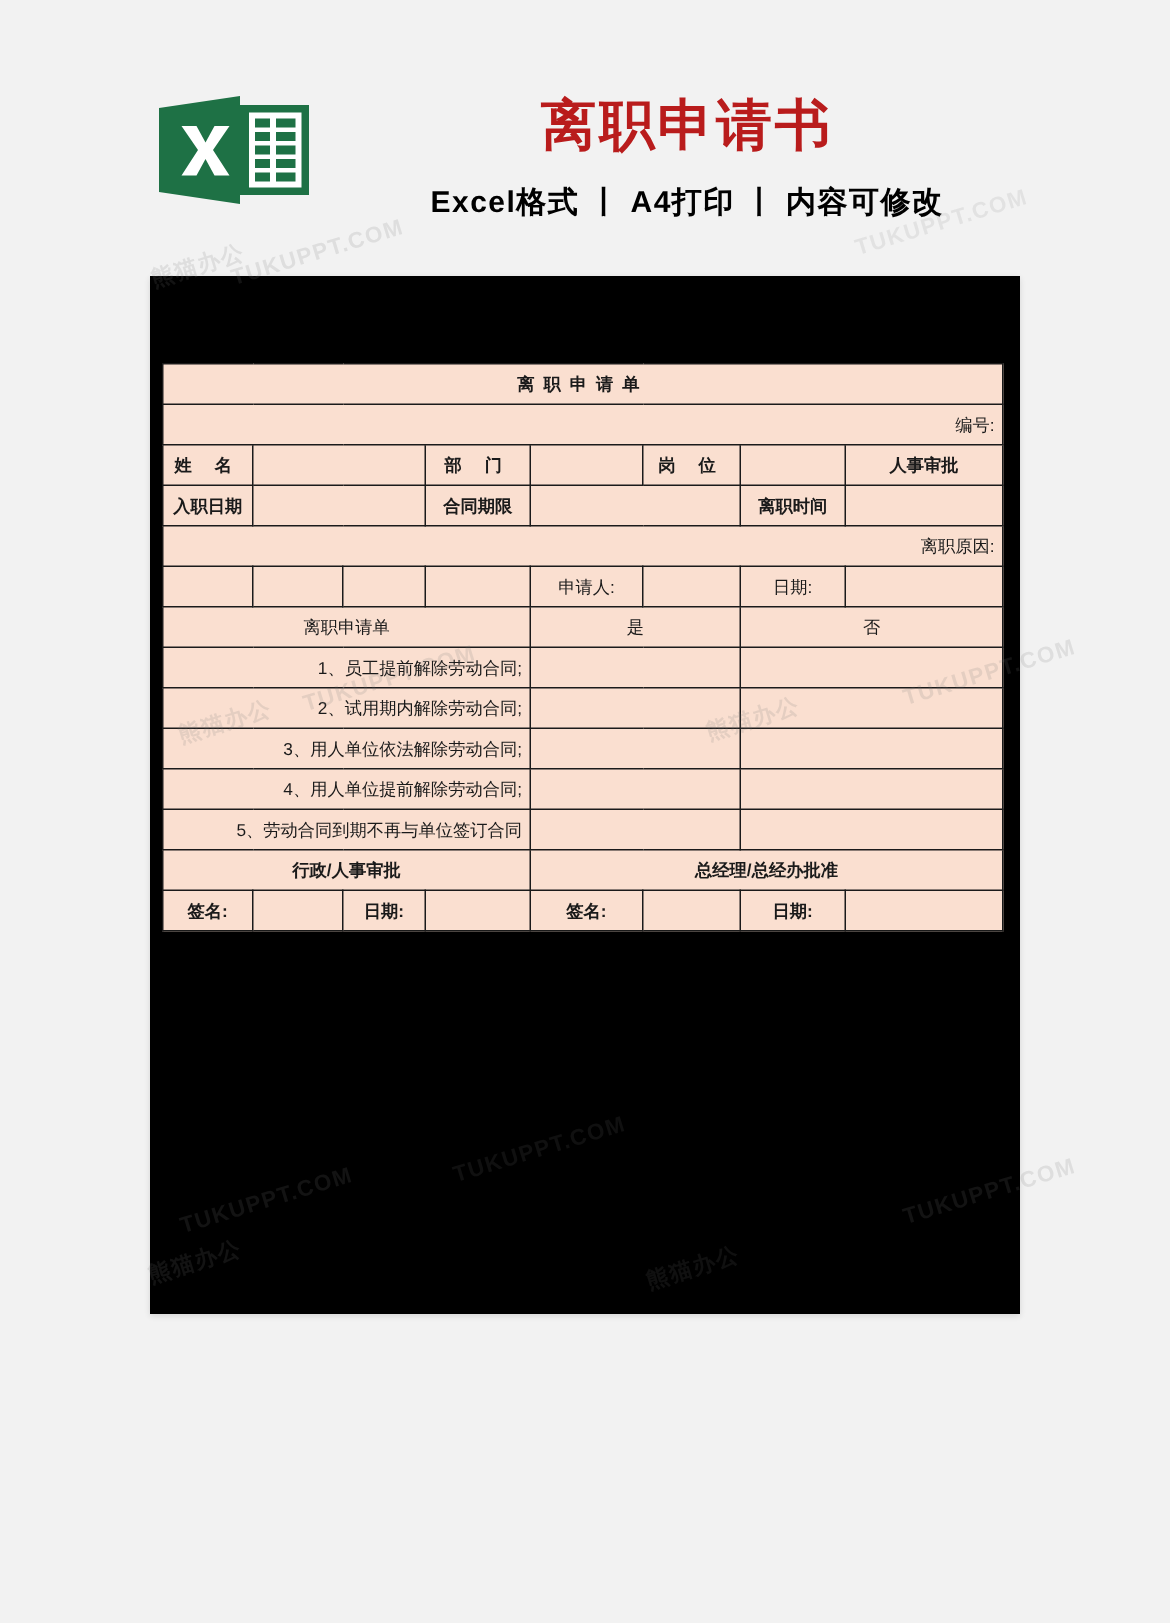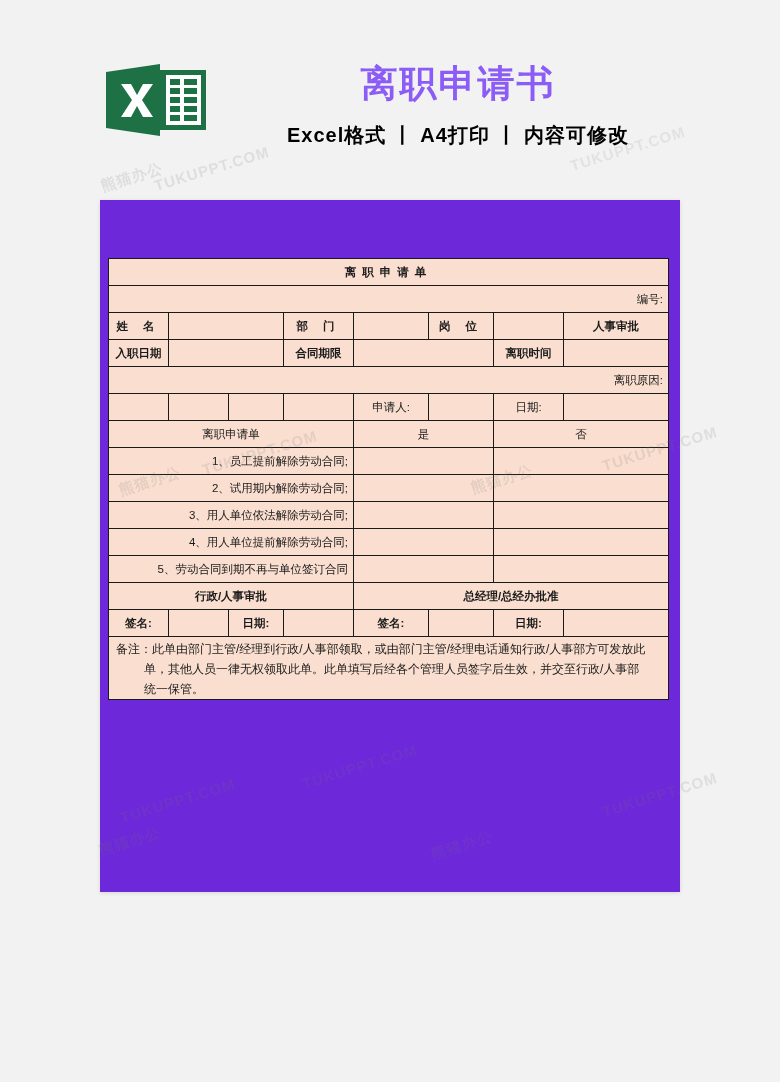--- a/index.html
+++ b/index.html
@@ -17,38 +17,38 @@
   }
   .xls-logo{
     position:absolute;left:104px;top:62px;width:104px;height:76px;
   }
   .xls-logo svg{display:block;width:104px;height:76px;}
 
   .head-title{
     position:absolute;left:228px;top:62px;width:460px;
     text-align:center;
     font-size:37px;font-weight:bold;letter-spacing:2px;
-    color:#8b5cf6;
+    color:#b91c1c;
     line-height:44px;
     white-space:nowrap;
   }
   .head-sub{
     position:absolute;left:228px;top:122px;width:460px;
     text-align:center;
     font-size:20px;font-weight:bold;letter-spacing:1px;
     color:#000000;
     line-height:26px;
     white-space:nowrap;
   }
 
   
   .paper{
-    position:absolute;left:100px;top:200px;
+    position:absolute;left:100px;top:184px;
     width:580px;height:692px;
-    background:#6d28d9;
+    background:#000000;
     box-shadow:0 1px 4px rgba(0,0,0,.12);
   }
 
   .sheet{
     position:absolute;left:8px;top:58px;
     width:560px;
   }
 
   table.grid{
     border-collapse:collapse;
@@ -243,29 +243,20 @@
         <td class="b c">签名:</td>
         <td></td>
         <td class="b c">日期:</td>
         <td></td>
         <td class="b c">签名:</td>
         <td></td>
         <td class="b c">日期:</td>
         <td></td>
       </tr>
 
-      <tr class="r-note">
-        <td colspan="8" class="top">
-          <div class="note-body">
-            <span>备注：此单由部门主管/经理到行政/人事部领取，或由部门主管/经理电话通知行政/人事部方可发放此</span>
-            <span class="ind"></span><span>单，其他人员一律无权领取此单。此单填写后经各个管理人员签字后生效，并交至行政/人事部</span>
-            <span class="ind"></span><span>统一保管。</span>
-          </div>
-        </td>
-      </tr>
 
     </tbody>
       </table>
   </div>
 </div>
 
 <div class="wm" style="left:100px;top:168px;">熊猫办公</div>
 <div class="wm" style="left:152px;top:160px;">TUKUPPT.COM</div>
 <div class="wm w2" style="left:568px;top:140px;">TUKUPPT.COM</div>
 <div class="wm" style="left:200px;top:444px;">TUKUPPT.COM</div>

